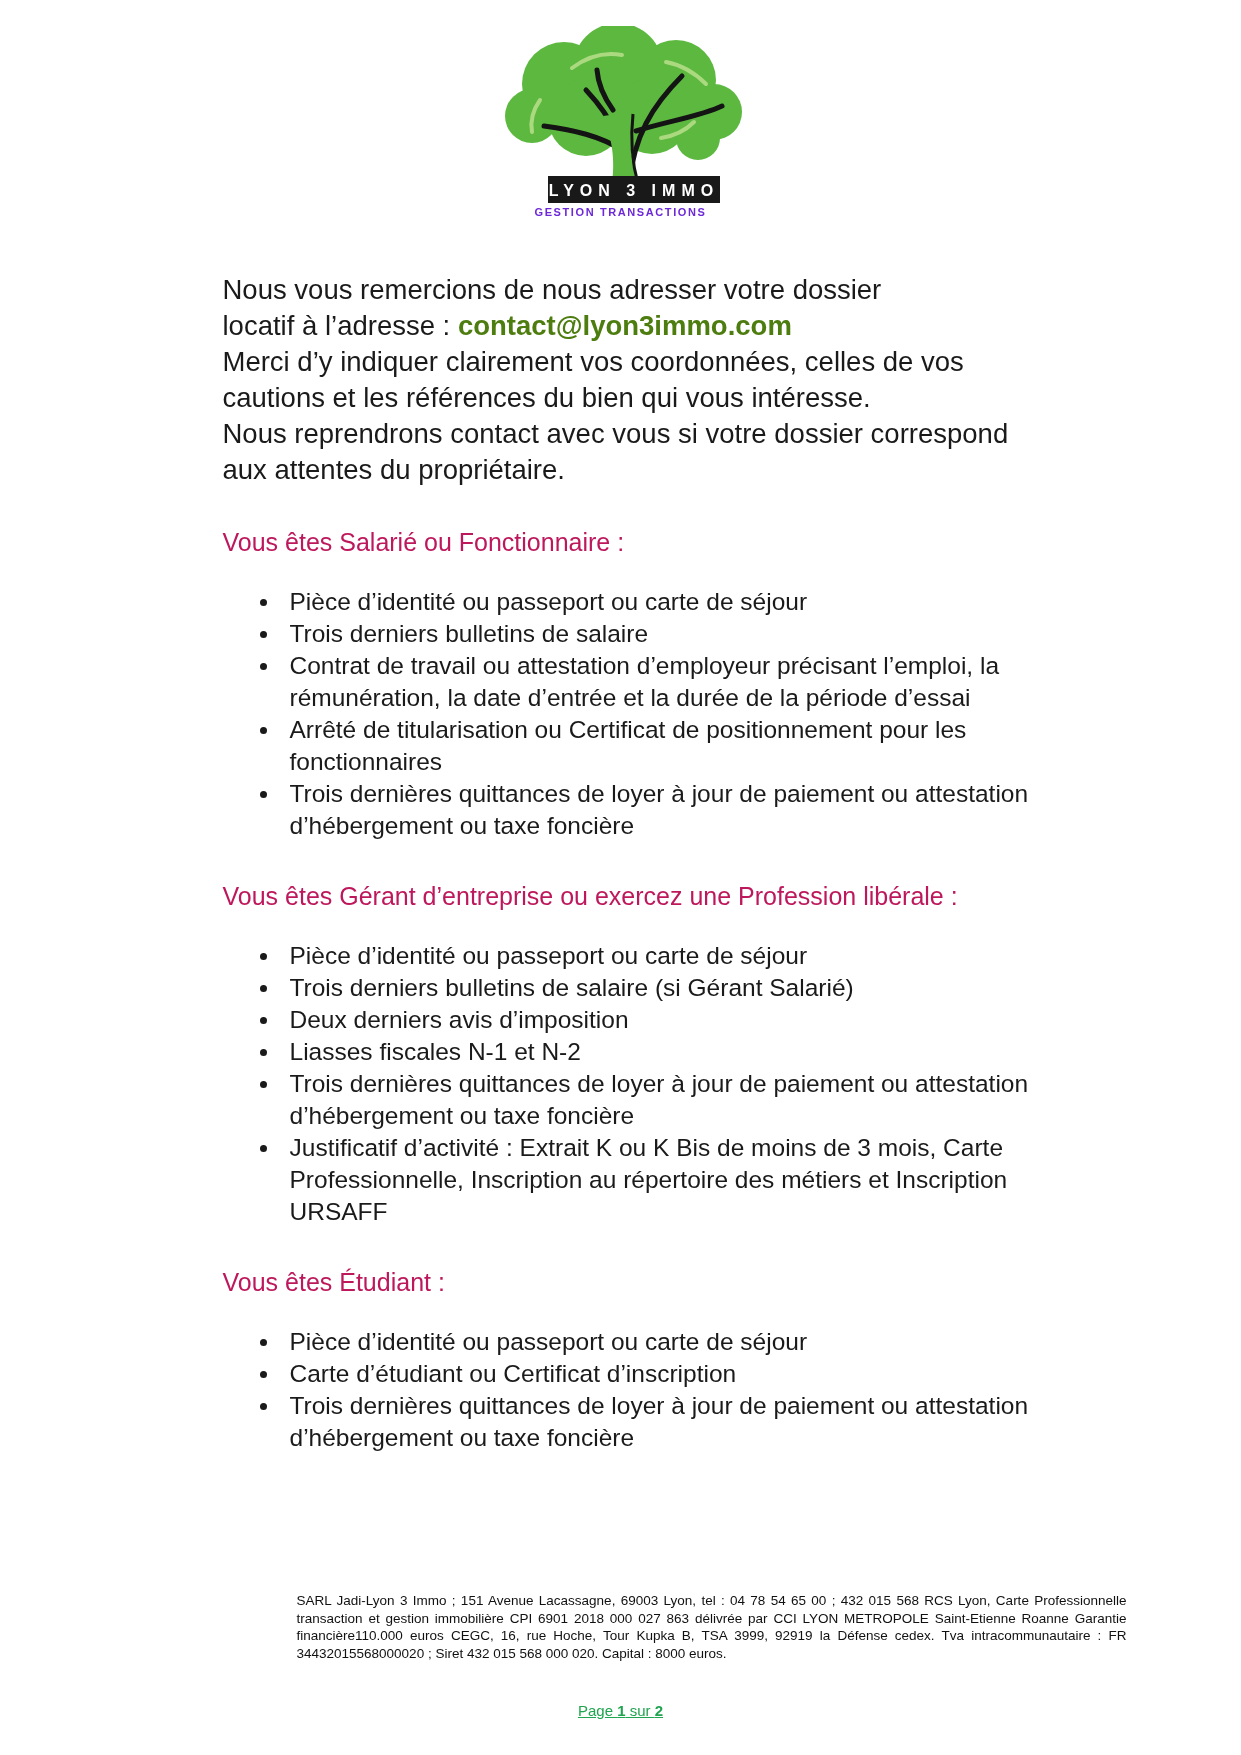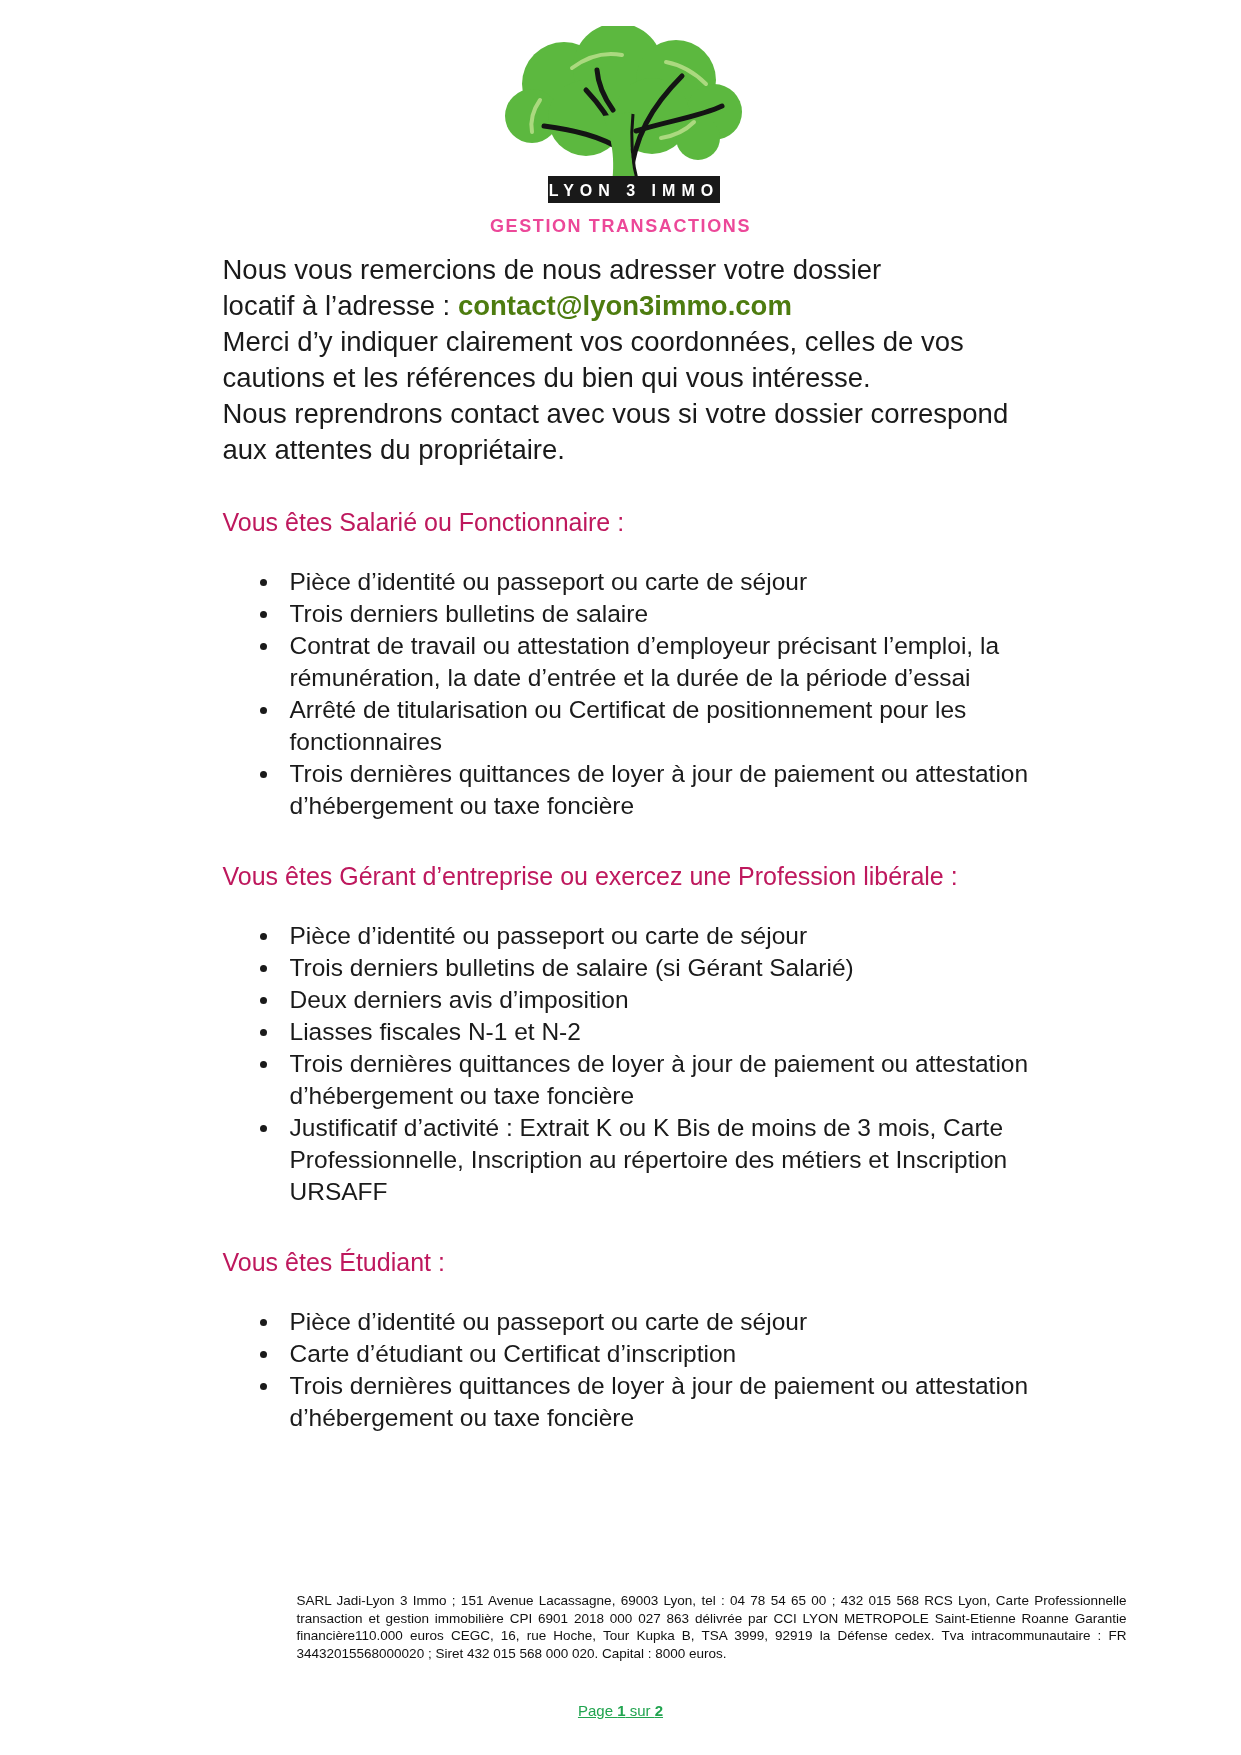--- a/index.html
+++ b/index.html
@@ -12,30 +12,30 @@
     color:#1a1a1a;
     overflow:hidden;
   }
 
   
   .logo-wrap {
     position:absolute; top:26px; left:0; right:0;
     display:flex; flex-direction:column; align-items:center;
   }
   .logo-subtitle {
-    margin-top:10px;
-    font-size:18px; font-weight:bold; letter-spacing:1.6px;
-    color:#ec4899;
+    margin-top:0;
+    font-size:11px; font-weight:bold; letter-spacing:1.6px;
+    color:#6d28d9;
   }
 
   
   .content {
     position:absolute; left:133px; top:252px; width:822px;
   }
-  .intro { font-size:27.5px; line-height:36px; }
+  .intro { font-size:27.5px; line-height:36px;margin-top:20px; }
   .intro p { margin:0; }
   .intro .email-link {
     color:#4d7c0f; font-weight:bold; text-decoration:none;
   }
 
   .section-heading {
     color:#be185d; font-size:25px; line-height:32px;
     font-weight:400; margin:38px 0 0 0;
   }
 

